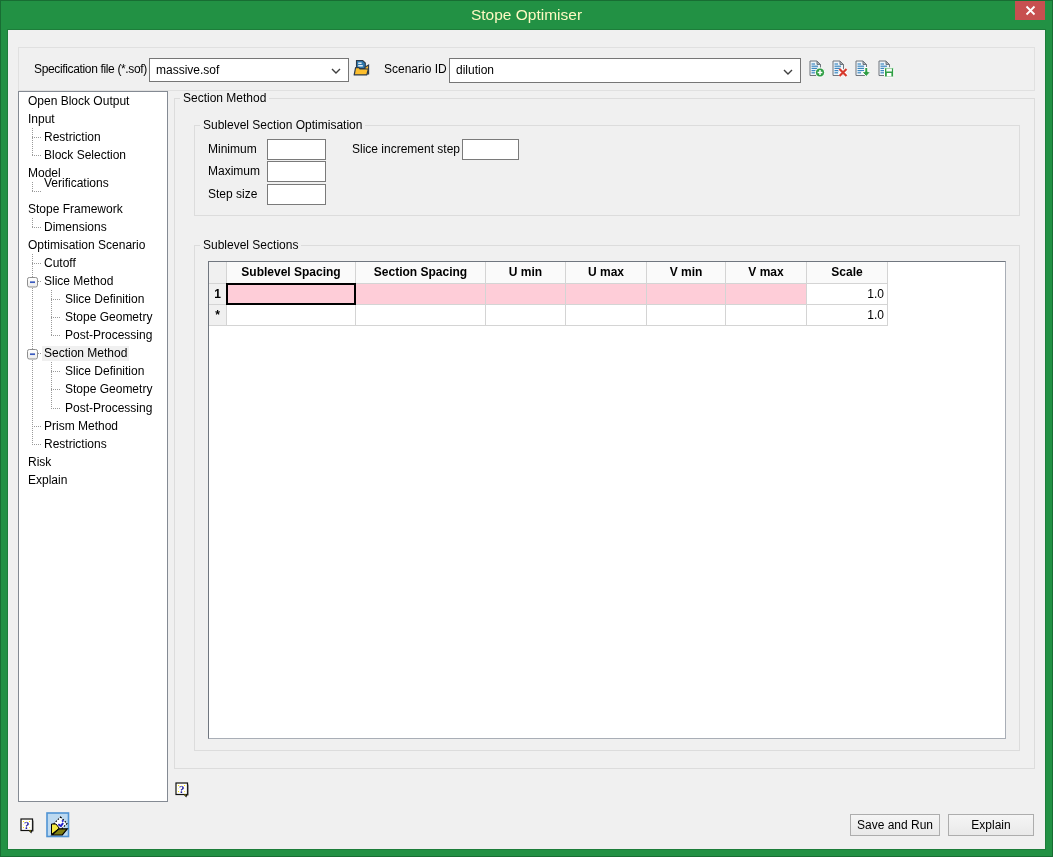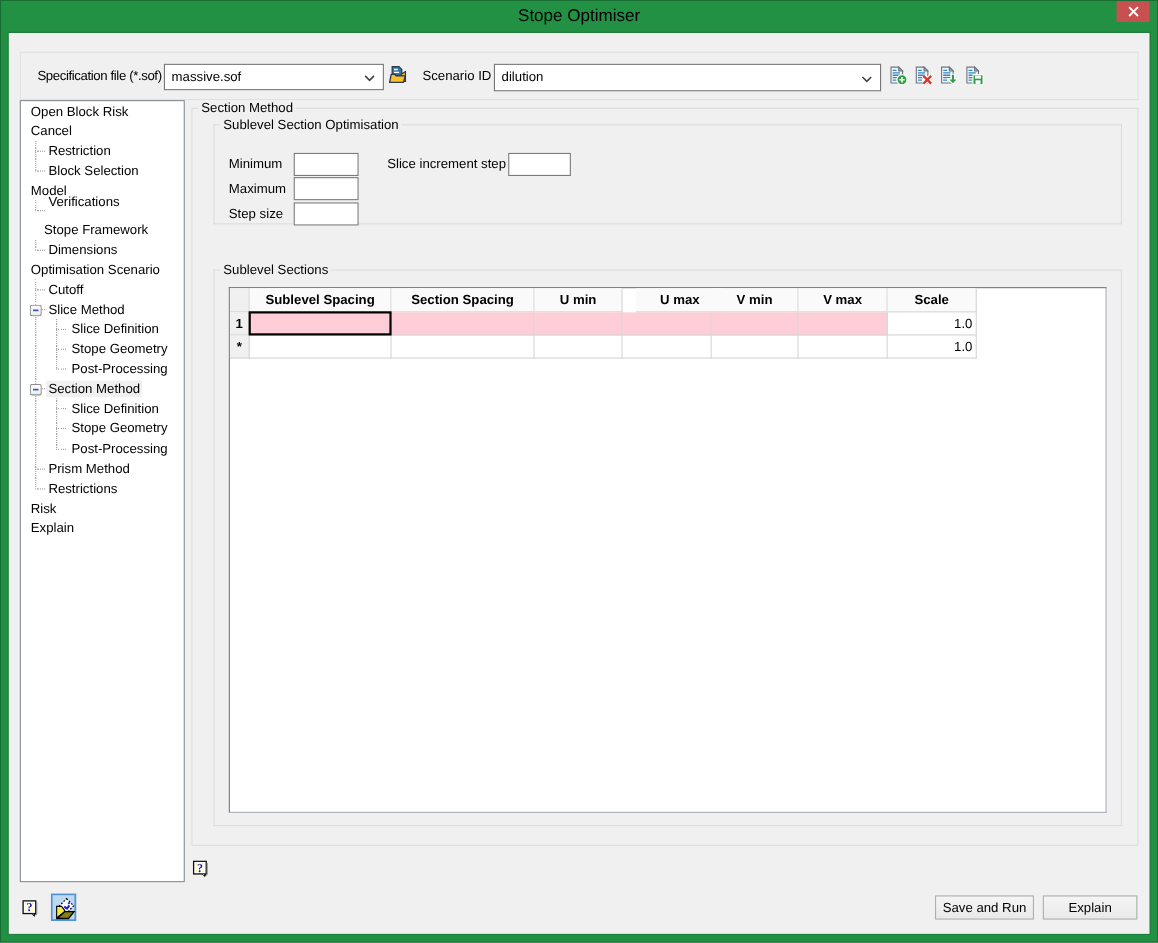--- a/index.html
+++ b/index.html
@@ -1,20 +1,20 @@
 <!DOCTYPE html>
 <html><head>
 <meta charset="utf-8">
 <style>
 html,body{margin:0;padding:0}
 body{width:1053px;height:857px;position:relative;background:#229144;
  font-family:"Liberation Sans",sans-serif;font-size:12px;color:#000;overflow:hidden}
 .abs{position:absolute}
 #title{position:absolute;left:0;top:0;width:1053px;height:42px;line-height:29px;
- text-align:center;color:#000000;font-size:15.5px}
+ text-align:center;color:#fef9c3;font-size:15.5px}
 #closebtn{position:absolute;left:1015px;top:1px;width:30px;height:19px;background:#c75050;
  display:flex;align-items:center;justify-content:center}
 #content{position:absolute;left:8px;top:30px;width:1037px;height:819px;background:#f0f0f0}
 #topstrip{position:absolute;left:18px;top:47px;width:1017px;height:44px;border:1px solid #e0e0e0;box-sizing:border-box}
 .lab{position:absolute;white-space:nowrap}
 .combo{position:absolute;background:#fff;border:1px solid #767676;box-sizing:border-box;
  line-height:21px;padding-left:6px;white-space:nowrap}
 .chev{position:absolute;right:7px;top:9px}
 .inp{position:absolute;background:#fff;border:1px solid #7a7a7a;box-sizing:border-box}
 #tree{position:absolute;left:18px;top:91px;width:150px;height:711px;background:#fff;
@@ -111,27 +111,27 @@
 <line x1="3.5" y1="10.6" x2="10" y2="10.6" stroke="#3c87c0" stroke-width="1.2"></line>
 <line x1="3.5" y1="12.8" x2="7" y2="12.8" stroke="#3c87c0" stroke-width="1.2"></line>
 <rect x="7.5" y="7.8" width="9.2" height="9.2" rx="0.8" fill="#2f9e44" stroke="#fff" stroke-width="1"></rect>
 <rect x="9.3" y="8.6" width="5.6" height="2.9" fill="#fff" opacity="0.95"></rect>
 <rect x="9.8" y="13" width="4.6" height="3.4" fill="#fff"></rect>
 </svg></span>
   </div>
 
 <div id="tree"></div>
 <div id="treerows">
-<div class="tr" style="left:28px;top:92px">Open Block Risk</div>
-<div class="tr" style="left:28px;top:110px">Cancel</div>
+<div class="tr" style="left:28px;top:92px">Open Block Output</div>
+<div class="tr" style="left:28px;top:110px">Input</div>
 <div class="tr" style="left:44px;top:128px">Restriction</div>
 <div class="tr" style="left:44px;top:146px">Block Selection</div>
 <div class="tr" style="left:28px;top:164px">Model</div>
 <div class="tr" style="left:44px;top:174px">Verifications</div>
-<div class="tr" style="left:40px;top:200px">Stope Framework</div>
+<div class="tr" style="left:28px;top:200px">Stope Framework</div>
 <div class="tr" style="left:44px;top:218px">Dimensions</div>
 <div class="tr" style="left:28px;top:236px">Optimisation Scenario</div>
 <div class="tr" style="left:44px;top:254px">Cutoff</div>
 <div class="tr" style="left:44px;top:272px">Slice Method</div>
 <div class="tr" style="left:65px;top:290px">Slice Definition</div>
 <div class="tr" style="left:65px;top:308px">Stope Geometry</div>
 <div class="tr" style="left:65px;top:326px">Post-Processing</div>
 <div class="tr" style="left:42px;top:346px;height:15px;line-height:15px;background:#f0f0f0;padding:0 2px">Section Method</div>
 <div class="tr" style="left:65px;top:362px">Slice Definition</div>
 <div class="tr" style="left:65px;top:380px">Stope Geometry</div>
@@ -181,42 +181,42 @@
         </linearGradient>
       </defs>
       <rect x="0.5" y="0.5" width="10" height="9.5" rx="1.8" fill="url(#bg1)" stroke="#8e8e8e"></rect>
       <line x1="3" y1="5.2" x2="8" y2="5.2" stroke="#3b5bbf" stroke-width="1.7"></line>
     </svg>
 </div>
 
 <div class="gb" style="left:174px;top:98px;width:861px;height:671px">
  <span class="gbl">Section Method</span>
 </div>
-<div class="gb" style="left:194px;top:113px;width:826px;height:91px">
+<div class="gb" style="left:194px;top:125px;width:826px;height:91px">
  <span class="gbl">Sublevel Section Optimisation</span>
 </div>
 <div class="lab" style="left:208px;top:139px;height:21px;line-height:21px">Minimum</div>
 <div class="lab" style="left:208px;top:161px;height:21px;line-height:21px">Maximum</div>
 <div class="lab" style="left:208px;top:184px;height:21px;line-height:21px">Step size</div>
 <div class="inp" style="left:267px;top:139px;width:59px;height:21px"></div>
 <div class="inp" style="left:267px;top:161px;width:59px;height:21px"></div>
 <div class="inp" style="left:267px;top:184px;width:59px;height:21px"></div>
 <div class="lab" style="left:352px;top:139px;height:21px;line-height:21px">Slice increment step</div>
 <div class="inp" style="left:462px;top:139px;width:57px;height:21px"></div>
 
 <div class="gb" style="left:194px;top:245px;width:826px;height:506px">
  <span class="gbl">Sublevel Sections</span>
 </div>
 <div id="tblwrap"></div>
 <div id="tblcells">
 <div class="c crh" style="left:209px;top:262px;width:18px;height:22px;line-height:21px"></div>
 <div class="c ch" style="left:227px;top:262px;width:129px;height:22px;line-height:21px">Sublevel Spacing</div>
 <div class="c ch" style="left:356px;top:262px;width:130px;height:22px;line-height:21px">Section Spacing</div>
 <div class="c ch" style="left:486px;top:262px;width:80px;height:22px;line-height:21px">U min</div>
-<div class="c ch" style="left:578px;top:262px;width:81px;height:22px;line-height:21px">U max</div>
+<div class="c ch" style="left:566px;top:262px;width:81px;height:22px;line-height:21px">U max</div>
 <div class="c ch" style="left:647px;top:262px;width:79px;height:22px;line-height:21px">V min</div>
 <div class="c ch" style="left:726px;top:262px;width:81px;height:22px;line-height:21px">V max</div>
 <div class="c ch" style="left:807px;top:262px;width:81px;height:22px;line-height:21px">Scale</div>
 <div class="c crh" style="left:209px;top:284px;width:18px">1</div>
 <div class="c cpink" style="left:227px;top:284px;width:129px"></div>
 <div class="c cpink" style="left:356px;top:284px;width:130px"></div>
 <div class="c cpink" style="left:486px;top:284px;width:80px"></div>
 <div class="c cpink" style="left:566px;top:284px;width:81px"></div>
 <div class="c cpink" style="left:647px;top:284px;width:79px"></div>
 <div class="c cpink" style="left:726px;top:284px;width:81px"></div>

